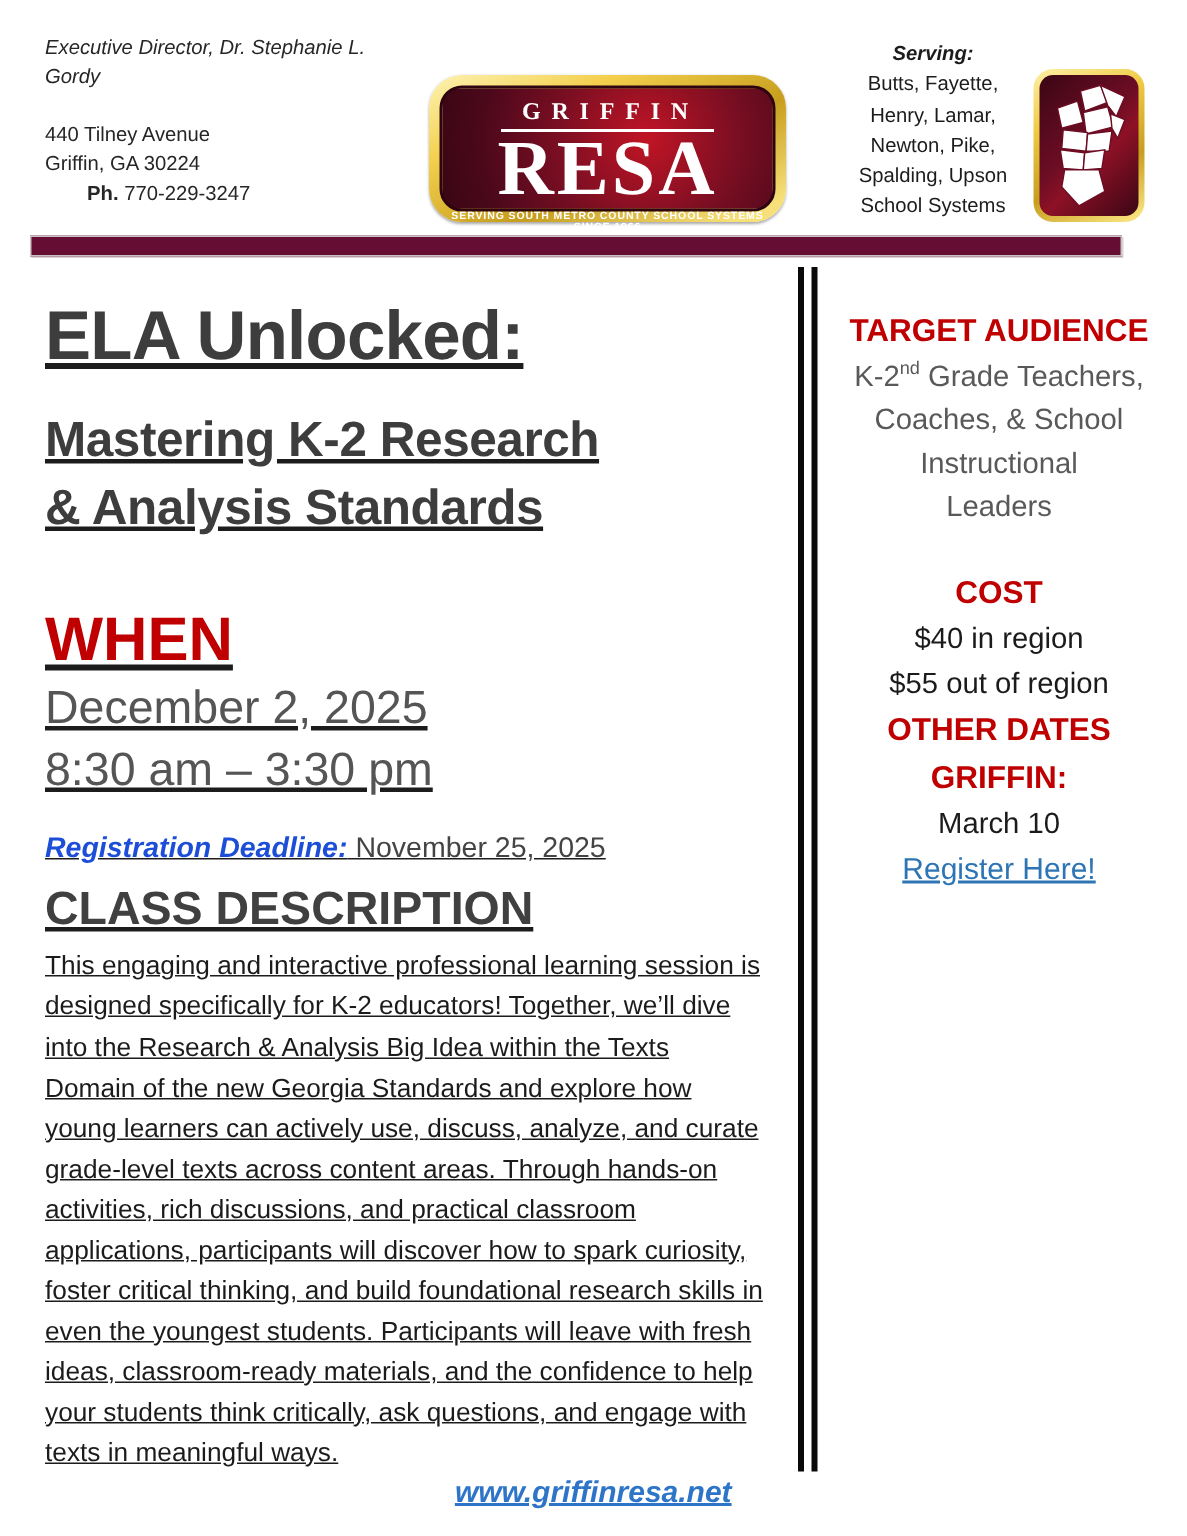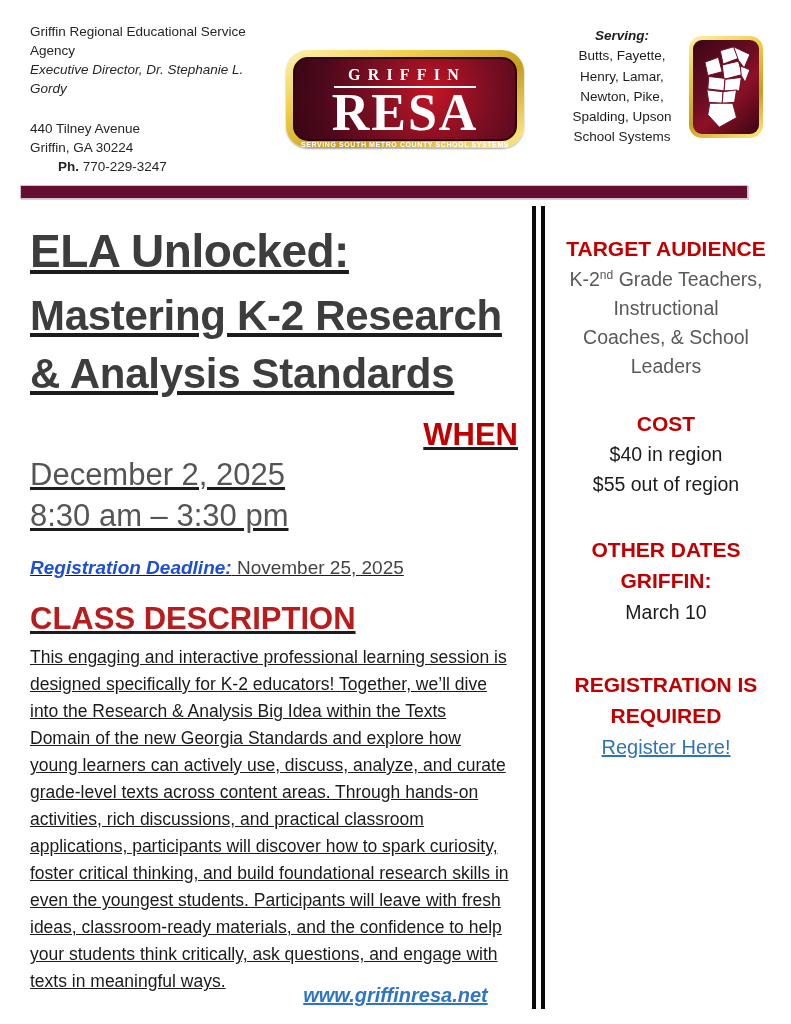--- a/index.html
+++ b/index.html
@@ -44,21 +44,21 @@
   .logo-griffin {
     display: inline-block;
     font-size: 16px; font-weight: bold; letter-spacing: 0.45em;
     padding: 0 10px 2px 14px;
     border-bottom: 2px solid #ffffff;
   }
   .logo-resa { font-size: 52px; font-weight: bold; line-height: 0.98; letter-spacing: 2px; }
   .logo-tag1 { font-family: "Liberation Sans", sans-serif; font-size: 7px; font-weight: bold; letter-spacing: 0.6px; margin-top: 2px; }
   .logo-tag2 { font-family: "Liberation Sans", sans-serif; font-size: 7px; font-weight: bold; letter-spacing: 0.6px; }
 
-  .hdr-right { margin-left: auto; display: flex; align-items: center; gap: 12px; padding-top: 8px; }
+  .hdr-right { margin-left: auto; display: flex; align-items: flex-end; gap: 12px; padding-top: 8px; }
   .serving-block { text-align: center; font-size: 13.5px; line-height: 1.5; color: #1c1c1c; width: 110px; }
   .serving-label { font-weight: bold; font-style: italic; }
   .map-outer {
     width: 74px; height: 102px;
     border-radius: 13px;
     background: linear-gradient(155deg, #fdf0a8 0%, #f0cb45 30%, #c79e1e 65%, #f7e07a 95%);
     padding: 4px;
   }
   .map-inner {
     width: 100%; height: 100%;
@@ -83,35 +83,35 @@
     width: 13px; height: 803px;
     margin-top: 7px;
     border-left: 4px solid #0a0a0a;
     border-right: 4px solid #0a0a0a;
     flex: none;
   }
   .right-col { flex: 1; padding: 34px 16px 0 12px; text-align: center; }
 
   
   .title-1 { font-size: 46px; font-weight: bold; color: #3d3d3d; line-height: 1.15; letter-spacing: -0.5px; }
-  .title-2 { margin-top: 9px; font-size: 42px; font-weight: bold; color: #3d3d3d; line-height: 1.38; letter-spacing: -0.3px; }
-  .when-heading { margin-top: 13px; font-size: 31px; font-weight: bold; color: #c00000; line-height: 1.25; text-align: right; }
+  .title-2 { margin-top: 20px; font-size: 33px; font-weight: bold; color: #3d3d3d; line-height: 1.38; letter-spacing: -0.3px; }
+  .when-heading { margin-top: 40px; font-size: 41px; font-weight: bold; color: #c00000; line-height: 1.25; }
   .when-line { font-size: 31px; color: #555555; line-height: 1.32; }
   .deadline { margin-top: 20px; font-size: 19px; line-height: 1.3; }
   .deadline-label { color: #1d4ed8; font-weight: bold; font-style: italic; }
   .deadline-value { color: #444444; }
-  .desc-heading { margin-top: 19px; font-size: 31px; font-weight: bold; color: #b91c1c; line-height: 1.25; }
+  .desc-heading { margin-top: 8px; font-size: 31px; font-weight: bold; color: #404040; line-height: 1.25; }
   .desc-body { margin-top: 5px; width: 480px; font-size: 17.5px; line-height: 1.545; color: #1b1b1b; }
 
   
   .sb-heading { font-size: 21px; font-weight: bold; color: #c00000; line-height: 1.5; }
   .sb-text { font-size: 19.5px; color: #595959; line-height: 1.5; }
   .sb-text-dark { font-size: 19.5px; color: #1b1b1b; line-height: 1.55; }
   .sb-gap-sm { margin-top: 26px; }
-  .sb-gap-md { margin-top: 34px; }
+  .sb-gap-md { }
   .sb-gap-lg { margin-top: 42px; }
   sup { font-size: 0.62em; vertical-align: super; line-height: 0; }
   .register-link {
     display: inline-block; margin-top: 4px;
     font-size: 20px; color: #2e75b6; text-decoration: underline; cursor: pointer;
   }
 
   
   .footer { position: absolute; left: 0; right: 0; bottom: 17px; text-align: center; }
   .site-link {
@@ -120,21 +120,20 @@
   }
 </style>
 </head>
 <body>
 
 <div class="page">
 
   <div class="header">
 
     <div class="hdr-left">
-      <div class="hdr-agency">Griffin Regional Educational Service Agency</div>
       <div class="hdr-director">Executive Director, Dr. Stephanie L. Gordy</div>
       <div class="hdr-addr">
         <div>440 Tilney Avenue</div>
         <div>Griffin, GA  30224</div>
         <div><span class="hdr-phone-label">Ph.</span><span> 770-229-3247</span></div>
       </div>
     </div>
 
     <div class="logo-outer">
       <div class="logo-inner">
@@ -198,39 +197,35 @@
       <div class="desc-body">This engaging and interactive professional learning session is designed specifically for K-2 educators! Together, we’ll dive into the Research &amp; Analysis Big Idea within the Texts Domain of the new Georgia Standards and explore how young learners can actively use, discuss, analyze, and curate grade-level texts across content areas. Through hands-on activities, rich discussions, and practical classroom applications, participants will discover how to spark curiosity, foster critical thinking, and build foundational research skills in even the youngest students.  Participants will leave with fresh ideas, classroom-ready materials, and the confidence to help your students think critically, ask questions, and engage with texts in meaningful ways.</div>
     </div>
 
     <div class="divider"></div>
 
     <div class="right-col">
 
       <div class="sb-heading">TARGET AUDIENCE</div>
       <div class="sb-text">
         <div><span>K-2</span><sup>nd</sup><span> Grade Teachers,</span></div>
+        <div>Coaches, &amp; School</div>
         <div>Instructional</div>
-        <div>Coaches, &amp; School</div>
         <div>Leaders</div>
       </div>
 
       <div class="sb-heading sb-gap-sm">COST</div>
       <div class="sb-text-dark">$40 in region</div>
       <div class="sb-text-dark">$55 out of region</div>
 
       <div class="sb-heading sb-gap-md">
         <div>OTHER DATES</div>
         <div>GRIFFIN:</div>
       </div>
       <div class="sb-text-dark">March 10</div>
 
-      <div class="sb-heading sb-gap-lg">
-        <div>REGISTRATION IS</div>
-        <div>REQUIRED</div>
-      </div>
       <a class="register-link" href="#">Register Here!</a>
 
     </div>
   </div>
 
   <div class="footer">
     <a class="site-link" href="#">www.griffinresa.net</a>
   </div>
 
 </div>

